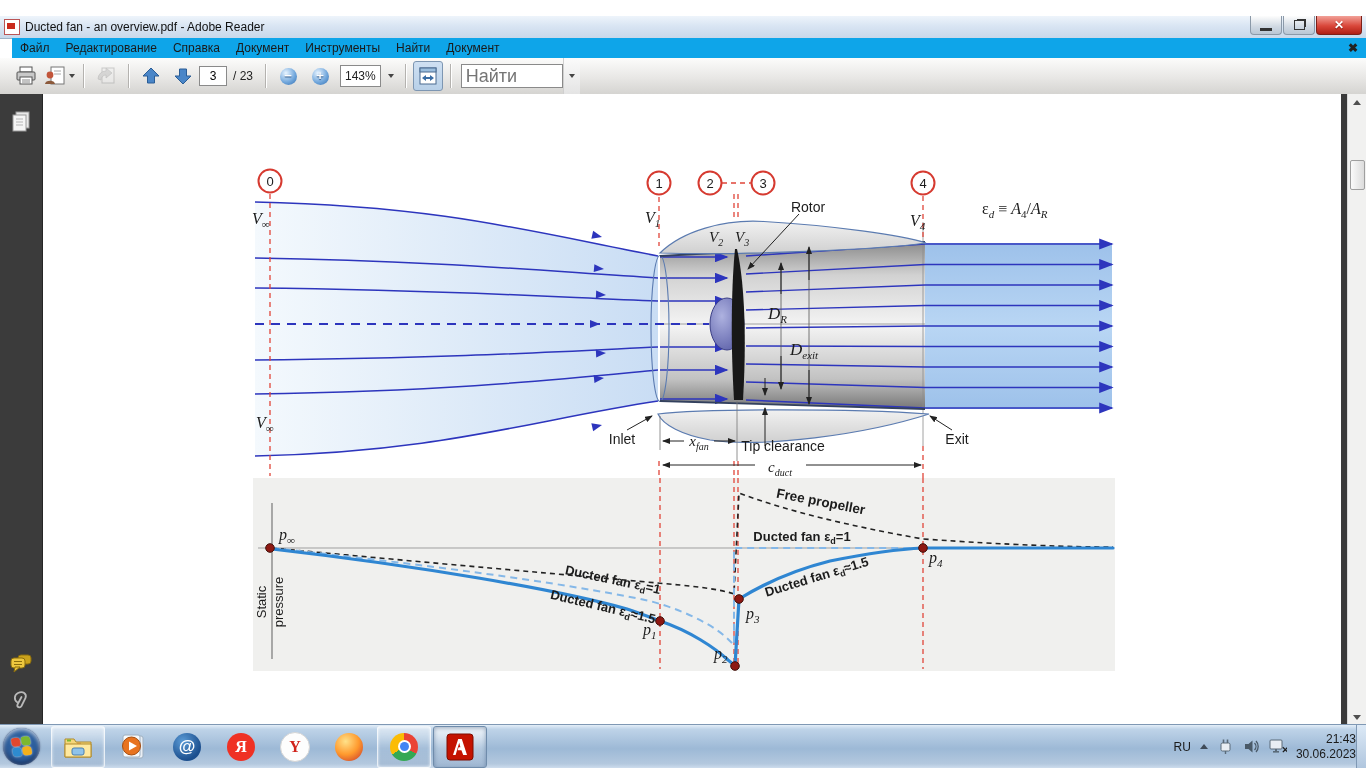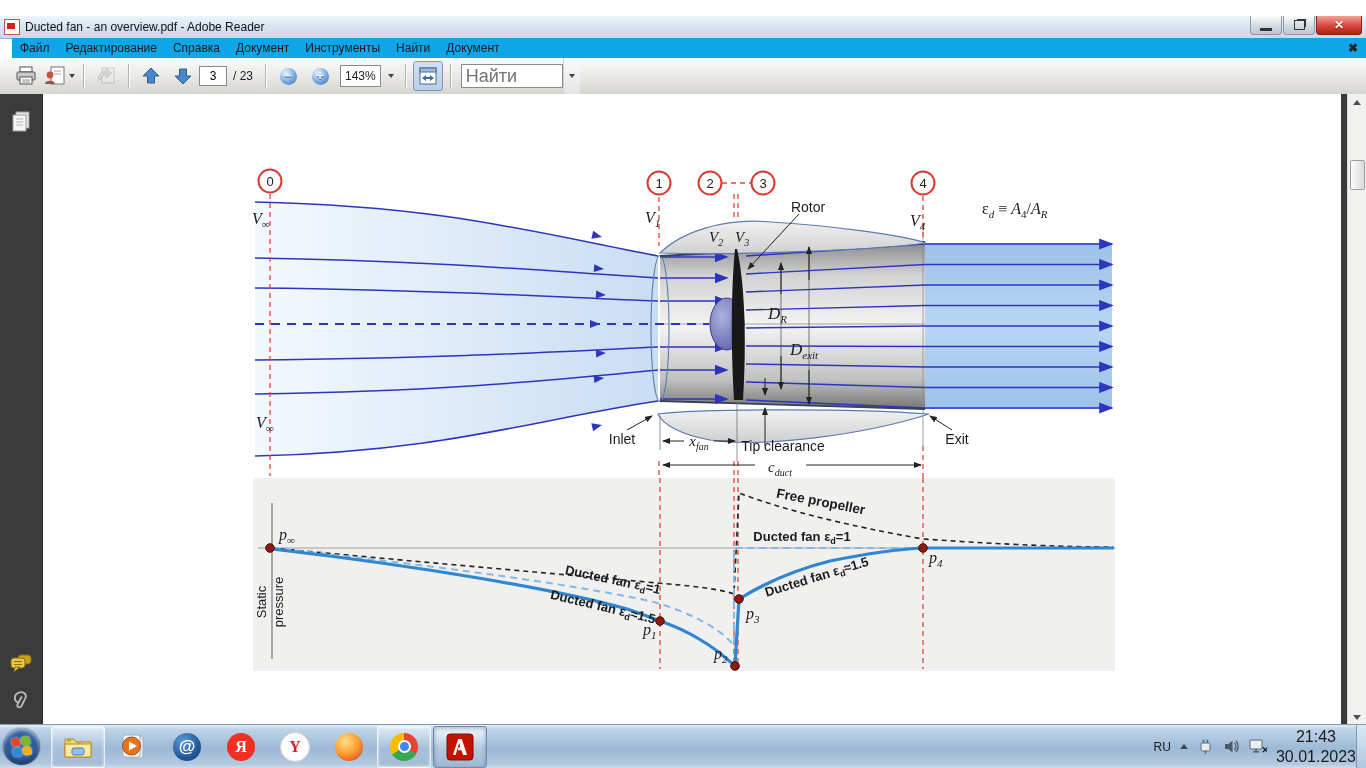--- a/index.html
+++ b/index.html
@@ -57,21 +57,21 @@
   .orb{width:37px;height:37px;margin:0 10px 0 3px;border-radius:50%;position:relative;
     background:radial-gradient(circle at 40% 30%,#7fb2e8,#2d5f9e 60%,#153а64);
     background-color:#2d5f9e;box-shadow:inset 0 2px 4px rgba(255,255,255,.7),inset 0 -3px 5px rgba(0,0,30,.5),0 0 2px rgba(0,0,40,.4);}
   .flag{position:absolute;left:9px;top:9px;width:19px;height:19px;display:grid;grid-template-columns:1fr 1fr;grid-template-rows:1fr 1fr;gap:1.5px;transform:rotate(-8deg);}
   .flag i{border-radius:2px 4px 2px 4px;box-shadow:0 0 2px rgba(255,255,255,.8);}
   .task-btn{width:52px;height:40px;display:flex;align-items:center;justify-content:center;border-radius:3px;margin:0 1px;}
   .task-btn.framed{border:1px solid rgba(255,255,255,.75);background:linear-gradient(rgba(255,255,255,.45),rgba(255,255,255,.12) 45%,rgba(120,150,185,.25));box-shadow:inset 0 0 3px rgba(255,255,255,.8);}
   .task-btn.active{border:1px solid #6f8cab;background:linear-gradient(rgba(255,255,255,.75),rgba(255,255,255,.3) 45%,rgba(130,160,195,.45));box-shadow:inset 0 1px 4px rgba(40,70,110,.45);}
   .circle-ic{width:28px;height:28px;border-radius:50%;display:flex;align-items:center;justify-content:center;font-weight:bold;}
   .tray{position:absolute;right:10px;top:0;height:43px;display:flex;align-items:center;gap:9px;color:#1b1b1b;font-size:12px;}
-  .clock{text-align:center;line-height:1.25;font-size:16px;}
+  .clock{text-align:right;line-height:1.25;font-size:12px;}
   .show-desktop{position:absolute;right:0;top:0;width:9px;height:43px;border-left:1px solid #7f98b4;background:linear-gradient(#dcE9f6,#b0c6de);}
   .tri-up-s{width:0;height:0;border-left:4px solid transparent;border-right:4px solid transparent;border-bottom:5px solid #3f4b58;}
   
   .ser{font-family:"Liberation Serif",serif;}
   .it{font-style:italic;}
   .lbl{font-family:"Liberation Sans",sans-serif;font-size:14px;fill:#1c1c1c;}
   text{fill:#1c1c1c;}
 </style>
 </head>
 <body>
@@ -498,18 +498,18 @@
         <path d="M11.5,5 A5,5 0 0 1 11.5,12 M13,3 A8,8 0 0 1 13,14" fill="none" stroke="#4a5a68" stroke-width="1.3"></path>
       </svg>
       <svg width="18" height="17" viewBox="0 0 18 17">
         <rect x="1" y="2" width="12" height="9" rx="1" fill="#e9eef3" stroke="#5a6a78"></rect>
         <rect x="4" y="13" width="6" height="1.6" fill="#5a6a78"></rect>
           <rect x="6" y="11" width="2" height="2" fill="#5a6a78"></rect>
         <text x="12.5" y="15" font-size="9" font-weight="bold" fill="#d22">✕</text>
       </svg>
       <div class="clock">
         <div>21:43</div>
-        <div>30.01.2023</div>
+        <div>30.06.2023</div>
       </div>
     </div>
     <div class="show-desktop"></div>
   </div>
 </div>
 
 </body></html>

